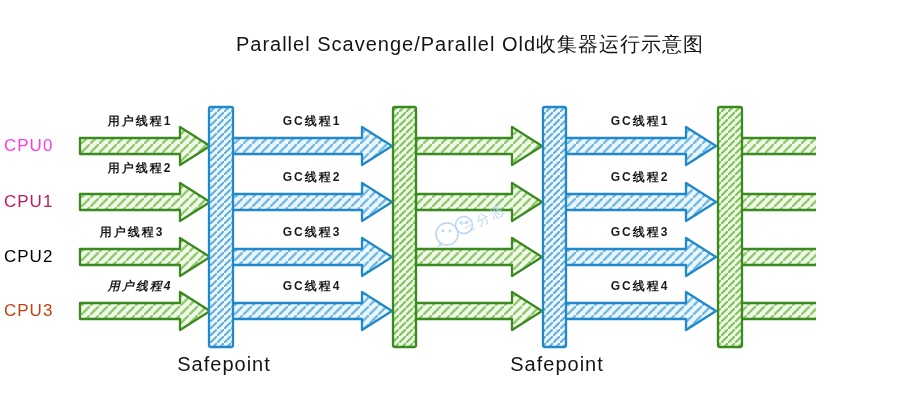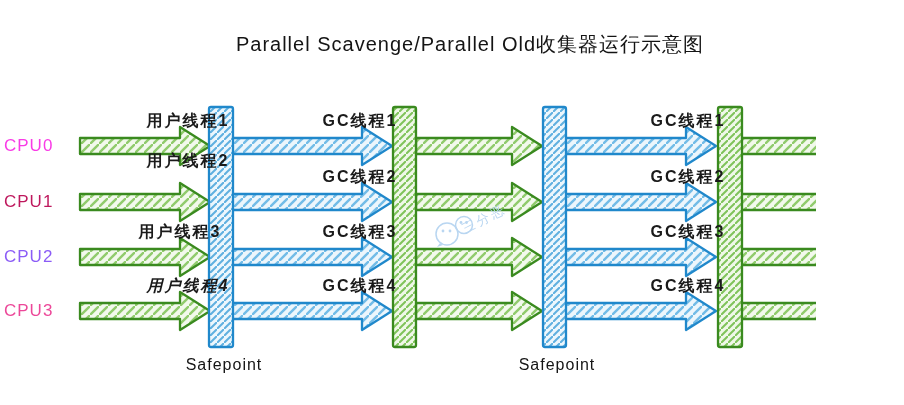--- a/index.html
+++ b/index.html
@@ -11,25 +11,25 @@
   .title{
     position:absolute;left:18px;top:31px;width:904px;text-align:center;
     font-size:20px;letter-spacing:1px;color:#141414;font-weight:400;
   }
   .cpu-label{
     position:absolute;left:4px;width:70px;font-size:17px;font-weight:normal;
     letter-spacing:1px;line-height:18px;
   }
   .thread-label{
     position:absolute;transform:translateX(-50%);white-space:nowrap;
-    font-size:16px;font-weight:bold;letter-spacing:2px;color:#1a1a1a;line-height:18px;margin-left:48px;
+    font-size:12px;font-weight:bold;letter-spacing:2px;color:#1a1a1a;line-height:18px;
   }
   .safepoint-label{
     position:absolute;transform:translateX(-50%);white-space:nowrap;
-    font-size:16px;color:#141414;letter-spacing:1px;line-height:19px;
+    font-size:20px;color:#141414;letter-spacing:1px;line-height:19px;
   }
   .watermark-text{
     position:absolute;left:463px;top:221px;width:70px;
     transform:rotate(-27deg);transform-origin:left center;
     font-size:13px;letter-spacing:3px;white-space:nowrap;
   }
 </style>
 </head>
 <body>
 
@@ -84,24 +84,24 @@
         <circle cx="450" cy="231" r="1.4" fill="#b9d6f1" stroke="none"></circle>
         <circle cx="461" cy="222.5" r="1.4" fill="#b9d6f1" stroke="none"></circle>
         <circle cx="466.5" cy="222.5" r="1.4" fill="#b9d6f1" stroke="none"></circle>
         <path d="M 440 243 l -3 4 l 6 -2" fill="#b9d6f1" stroke="none"></path>
       </g>
     </svg>
   <div class="title">Parallel Scavenge/Parallel Old收集器运行示意图</div>
   <div id="labels-layer">
       <div class="cpu-label" style="top: 137px; color: rgb(249, 59, 230);">CPU0</div>
       <div class="cpu-label" style="top: 193px; color: #be185d;">CPU1</div>
-      <div class="cpu-label" style="top: 248px; color: #8b5cf6;">CPU2</div>
-      <div class="cpu-label" style="top: 302px; color: #ec4899;">CPU3</div>
+      <div class="cpu-label" style="top: 248px; color: #000000;">CPU2</div>
+      <div class="cpu-label" style="top: 302px; color: #c2410c;">CPU3</div>
       <div class="thread-label" style="left: 140px; top: 112px;">用户线程1</div>
-      <div class="thread-label" style="left: 140px; top: 152px;">用户线程2</div>
+      <div class="thread-label" style="left: 140px; top: 159px;">用户线程2</div>
       <div class="thread-label" style="left: 132px; top: 223px;">用户线程3</div>
       <div class="thread-label" style="left: 140px; top: 277px; font-style: italic;">用户线程4</div>
       <div class="thread-label" style="left: 312px; top: 112px;">GC线程1</div>
       <div class="thread-label" style="left: 312px; top: 168px;">GC线程2</div>
       <div class="thread-label" style="left: 312px; top: 223px;">GC线程3</div>
       <div class="thread-label" style="left: 312px; top: 277px;">GC线程4</div>
       <div class="thread-label" style="left: 640px; top: 112px;">GC线程1</div>
       <div class="thread-label" style="left: 640px; top: 168px;">GC线程2</div>
       <div class="thread-label" style="left: 640px; top: 223px;">GC线程3</div>
       <div class="thread-label" style="left: 640px; top: 277px;">GC线程4</div>

